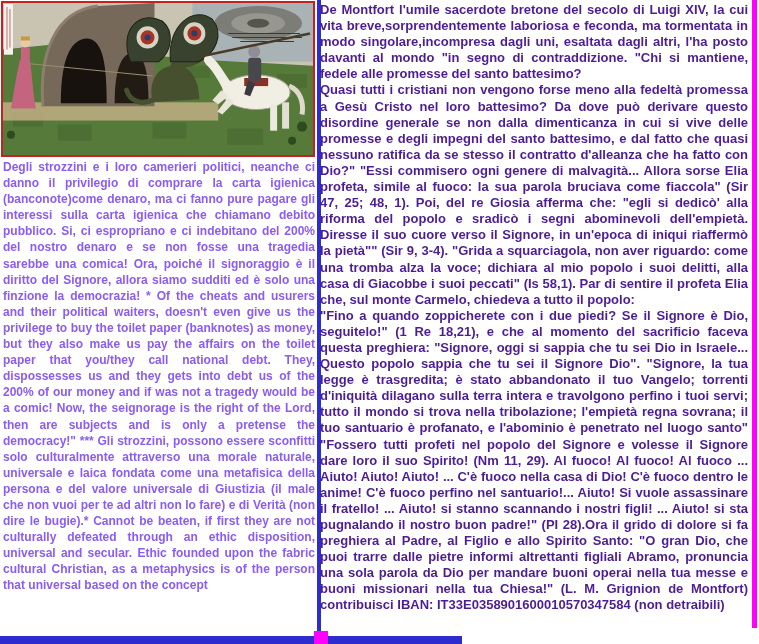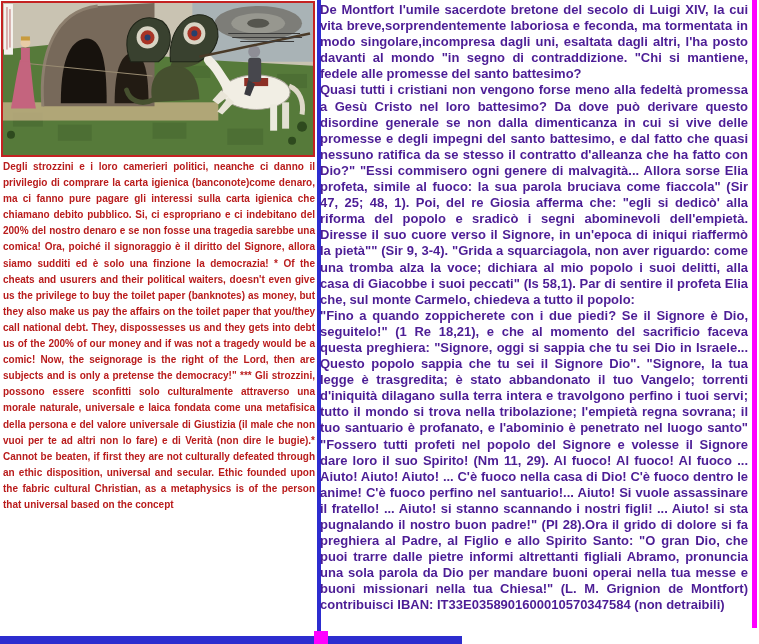--- a/index.html
+++ b/index.html
@@ -7,21 +7,21 @@
   .page { position:relative; width:759px; height:644px; background:#ffffff; overflow:hidden; }
 
   .painting-frame {
     position:absolute; left:1px; top:1px; width:310px; height:152px;
     border:2px solid #c42222; background:#c9c3b2;
   }
   .painting-frame svg { display:block; width:100%; height:100%; }
 
   .left-text {
     position:absolute; left:3px; top:159px; width:312px;
-    color:#b91c1c; font-weight:bold; font-size:10px; line-height:16.1px;
+    color:#8b5cf6; font-weight:bold; font-size:12px; line-height:16.1px;
     text-align:justify;
   }
 
   .v-divider {
     position:absolute; left:317px; top:0; width:4px; height:644px;
     background:#2d2dcf;
   }
 
   .right-col {
     position:absolute; left:320px; top:2px; width:428px;

